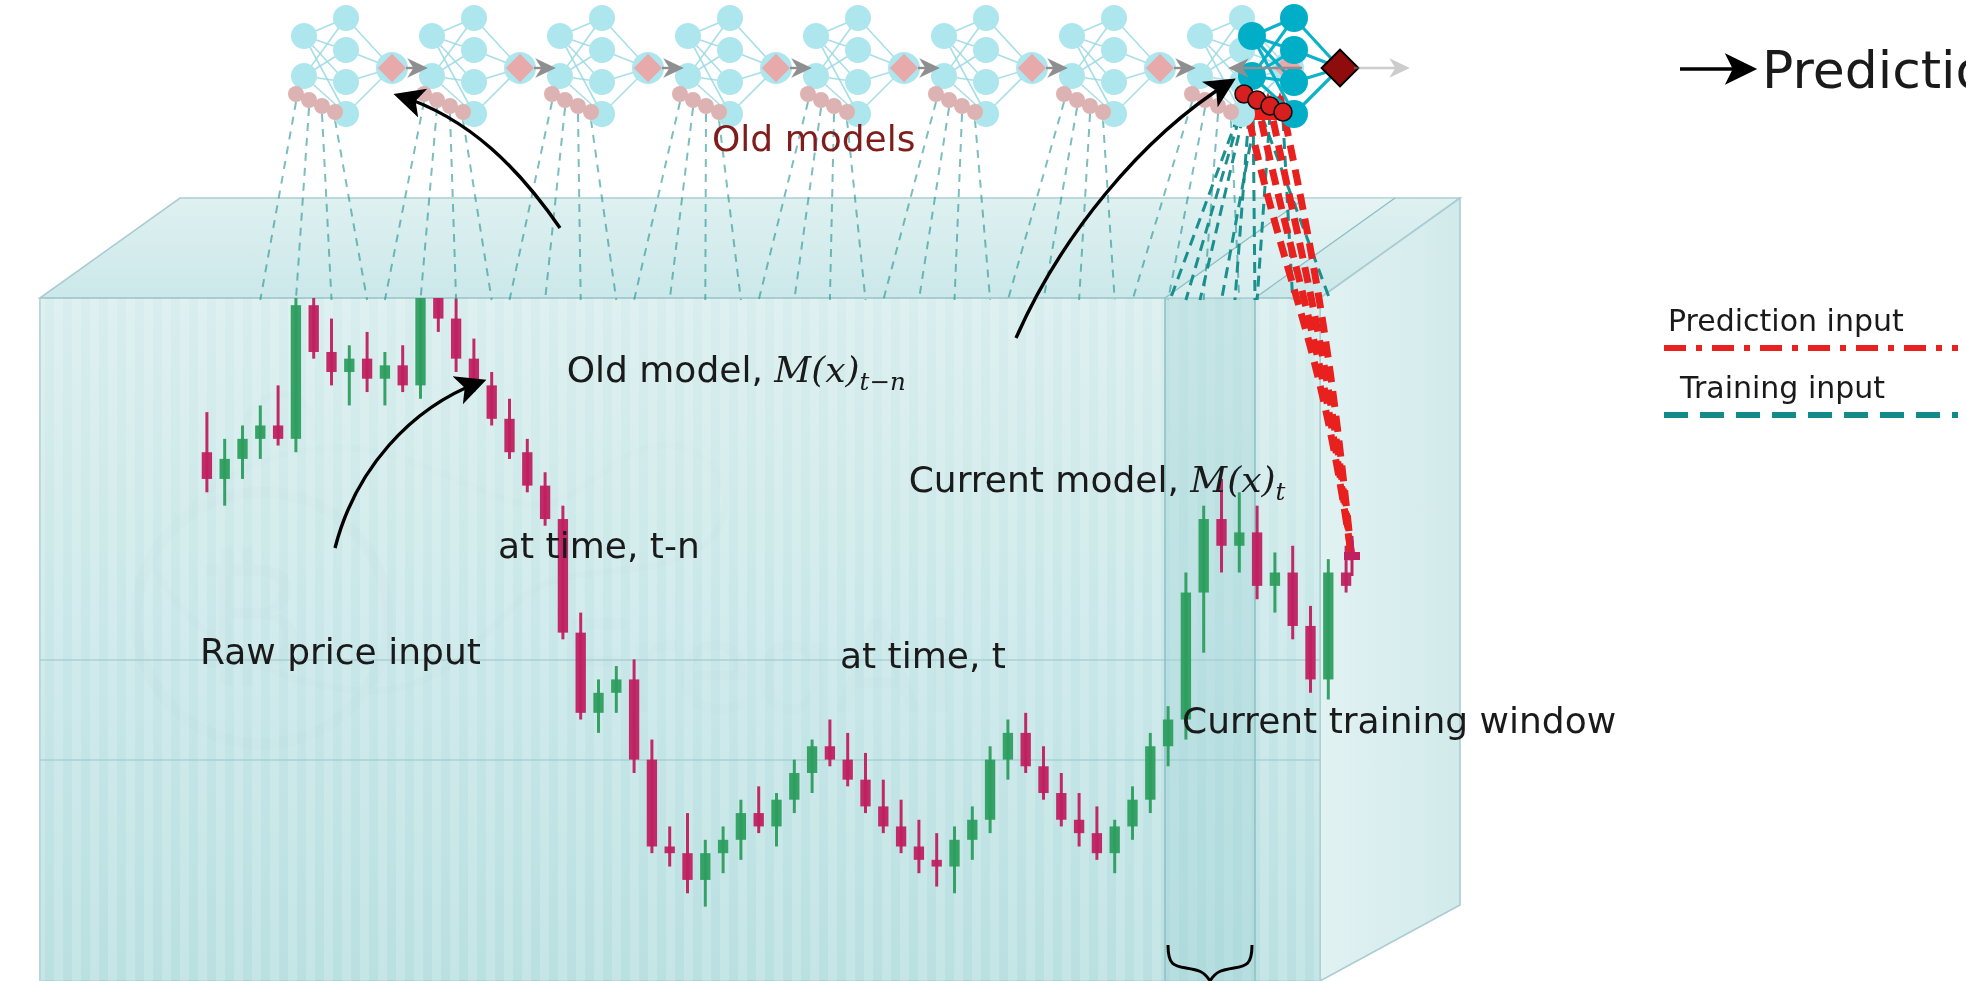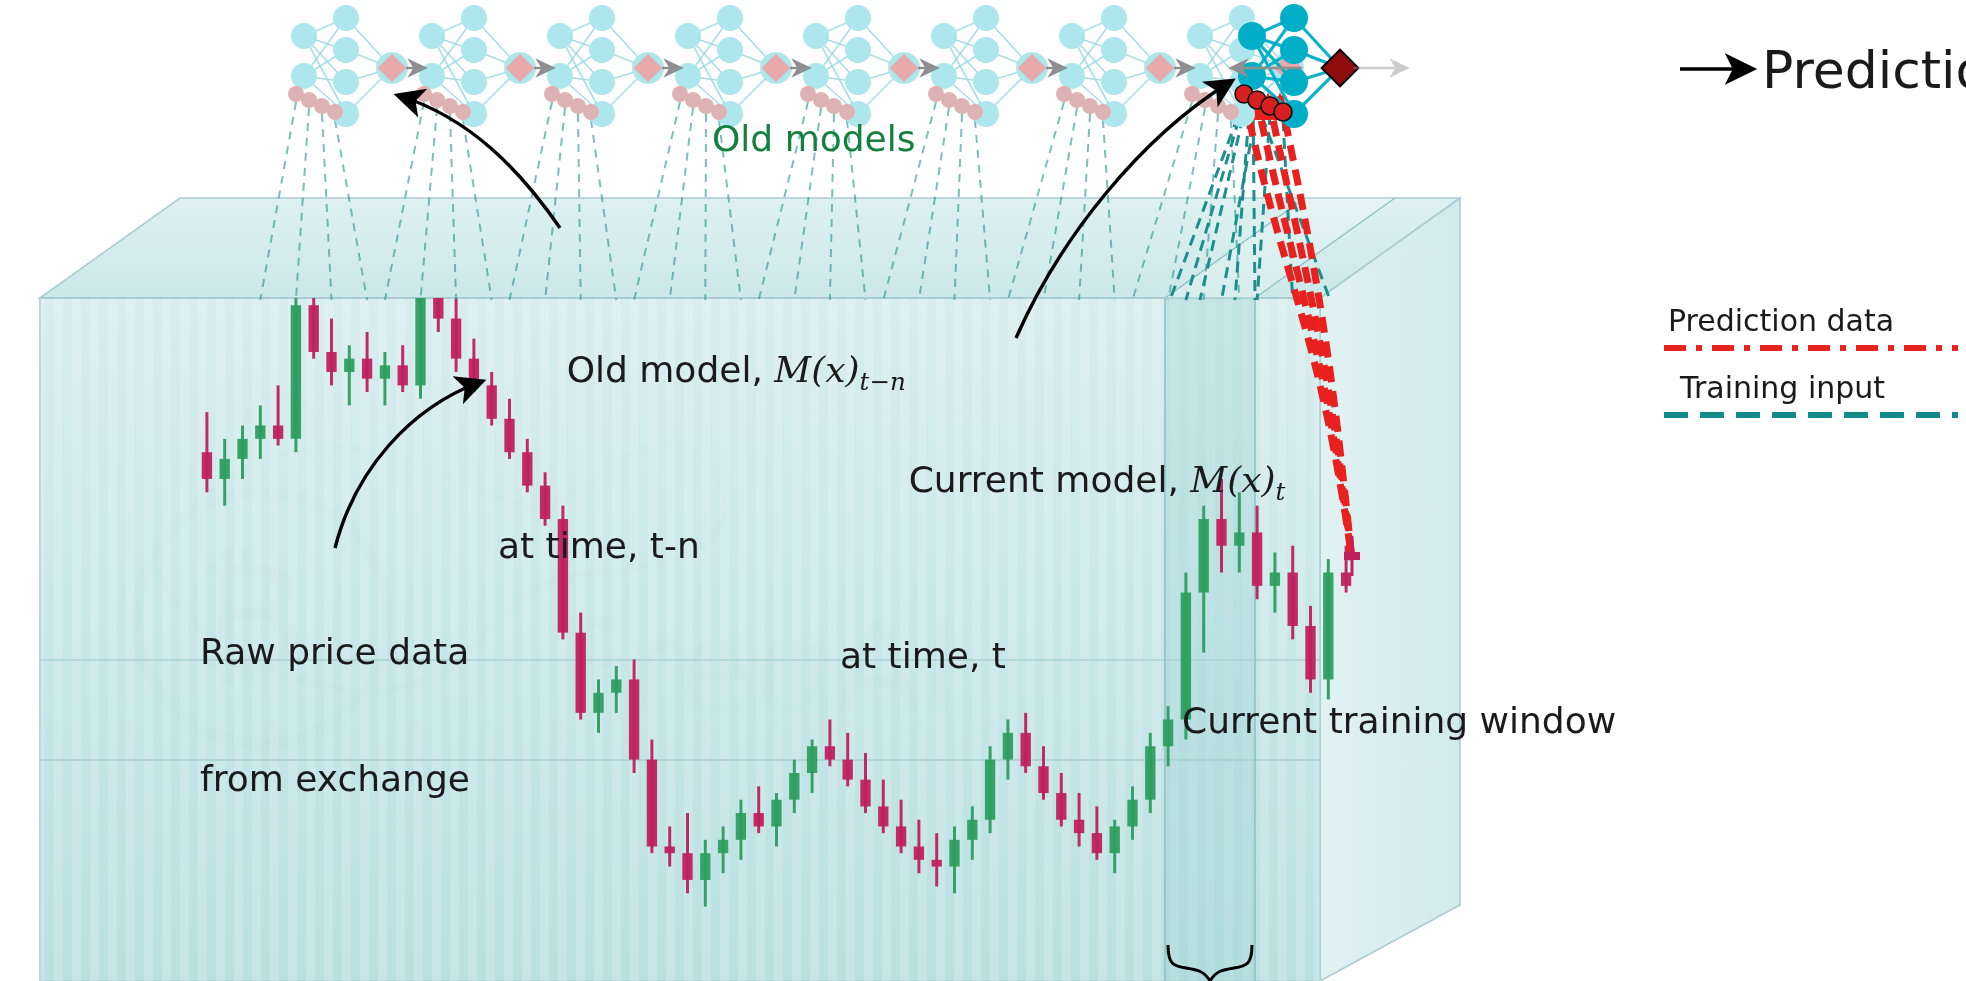--- a/index.html
+++ b/index.html
@@ -2,21 +2,21 @@
 <html><head>
 <meta charset="utf-8">
 <style>
   html,body{margin:0;padding:0;background:#ffffff;}
   #stage{position:relative;width:1966px;height:981px;overflow:hidden;background:#fff;
          font-family:"DejaVu Sans","Liberation Sans",sans-serif;}
   #stage svg.layer{position:absolute;left:0;top:0;width:1966px;height:981px;overflow:visible;}
   .txt{position:absolute;color:#1a1a1a;white-space:pre;line-height:1.18;}
   .anno{font-size:36px;}
   .legend-lbl{font-size:30px;}
-  .old-models-lbl{font-size:36px;color:#15803d;}
+  .old-models-lbl{font-size:36px;color:#7f1d1d;}
   .prediction-lbl{font-size:52px;}
   .ctw-lbl{font-size:36px;margin-left:12px;}
   .mathit{font-style:italic;font-family:"DejaVu Serif","Liberation Serif",serif;}
   .sub{font-size:0.68em;vertical-align:-0.32em;font-style:italic;
        font-family:"DejaVu Serif","Liberation Serif",serif;}
 </style>
 </head>
 <body>
 
 <div id="stage">
@@ -555,22 +555,21 @@
   </div>
 
   <div class="txt anno" style="left:498px; top:222px;">
     <div>
       <span>Old model, </span><span class="mathit">M(x)</span><span class="sub">t−n</span>
     </div>
     <div>at time, t-n</div>
   </div>
 
   <div class="txt anno" style="left:200px; top:546px;">
-    <div>Raw price data</div>
-    <div>from exchange</div>
+    <div>Raw price input</div>
   </div>
 
-  <div class="txt legend-lbl" style="left:1668px; top:303px;">Prediction data</div>
+  <div class="txt legend-lbl" style="left:1668px; top:303px;">Prediction input</div>
   <div class="txt legend-lbl" style="left:1668px; top:370px;margin-left:12px;">Training input</div>
 
   <div class="txt ctw-lbl" style="left:1170px; top:700px;">Current training window</div>
 
 </div>
 
 </body></html>

